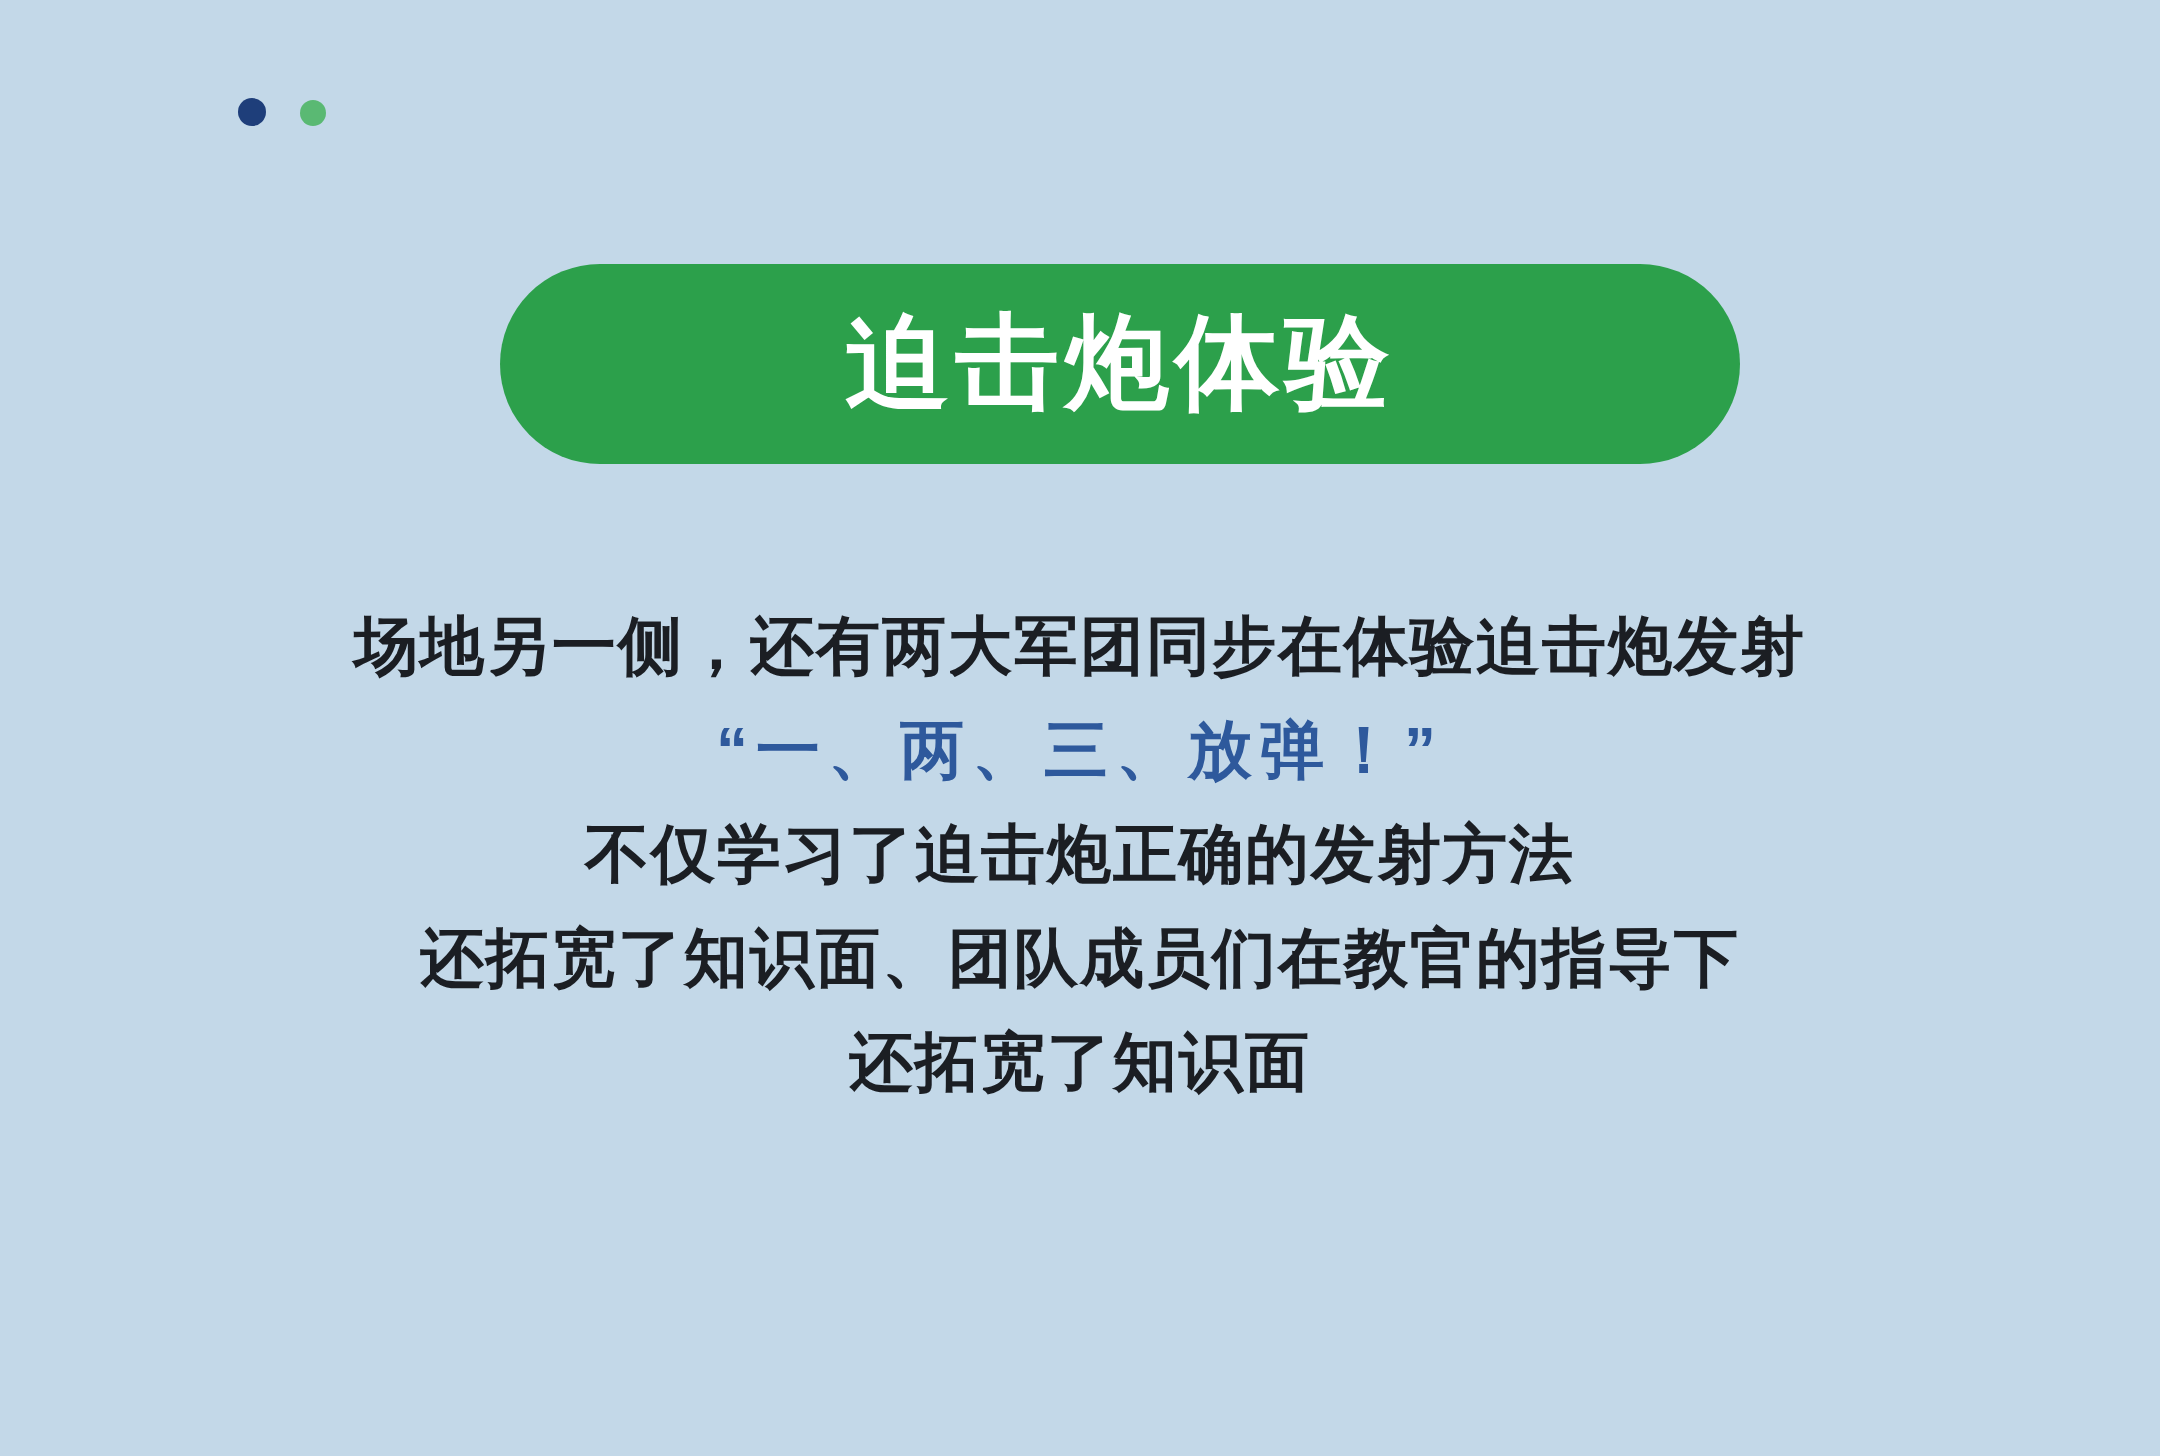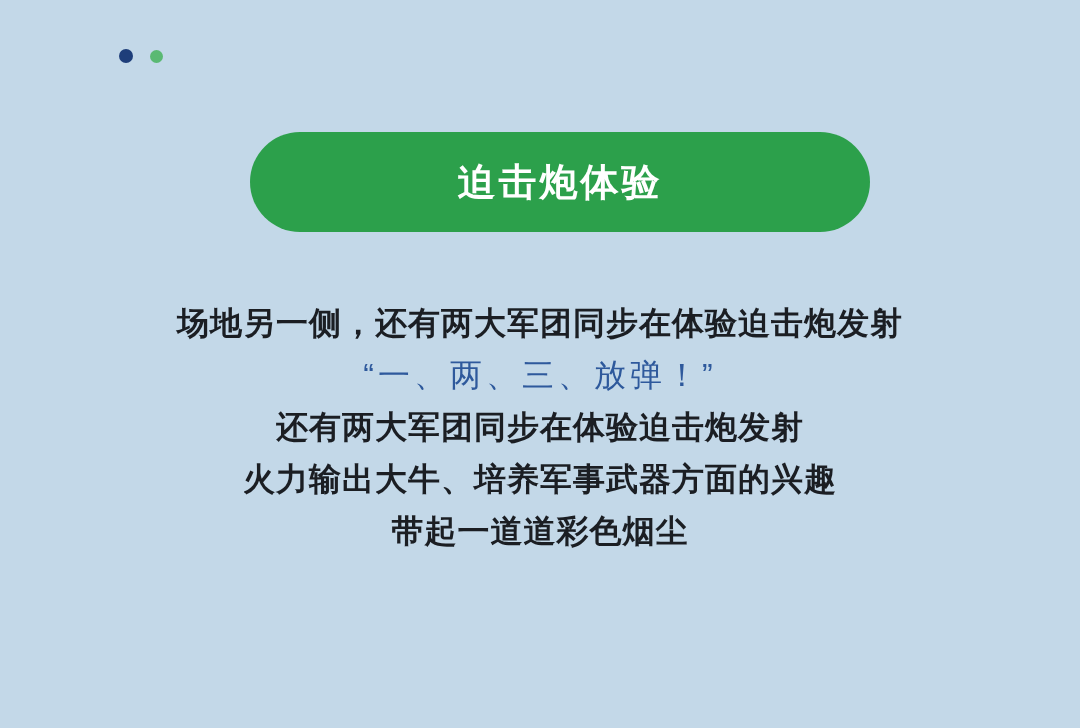--- a/index.html
+++ b/index.html
@@ -53,21 +53,21 @@
     width: 620px;
     height: 100px;
     background: var(--banner-green);
     border-radius: 50px;
     display: flex;
     align-items: center;
     justify-content: center;
   }
   .banner-title {
     color: var(--title-white);
-    font-size: 38px;
+    font-size: 52px;
     font-weight: 900;
     letter-spacing: 3px;
     line-height: 1;
     white-space: nowrap;
   }
   .paragraph {
     position: absolute;
     left: 0;
     top: 297px;
     width: 1080px;
@@ -77,39 +77,39 @@
     font-weight: 600;
   }
   .line {
     height: 52px;
     line-height: 52px;
     white-space: nowrap;
     letter-spacing: 1px;
   }
   .line.highlight {
     color: var(--highlight-blue);
-    font-weight: 400;
+    font-weight: 700;
     letter-spacing: 4px;
   }
 </style>
 </head>
 <body>
 
 <div class="canvas">
 
   <div class="dots">
     <span class="dot dot-blue"></span>
     <span class="dot dot-green"></span>
   </div>
 
   <div class="banner">
     <span class="banner-title">迫击炮体验</span>
   </div>
 
   <div class="paragraph">
     <div class="line">场地另一侧，还有两大军团同步在体验迫击炮发射</div>
     <div class="line highlight">“一、两、三、放弹！”</div>
-    <div class="line">还有两大军团同步在体验迫击炮发射</div>
-    <div class="line">火力输出大牛、培养军事武器方面的兴趣</div>
-    <div class="line">带起一道道彩色烟尘</div>
+    <div class="line">不仅学习了迫击炮正确的发射方法</div>
+    <div class="line">还拓宽了知识面、团队成员们在教官的指导下</div>
+    <div class="line">还拓宽了知识面</div>
   </div>
 
 </div>
 
 </body></html>

